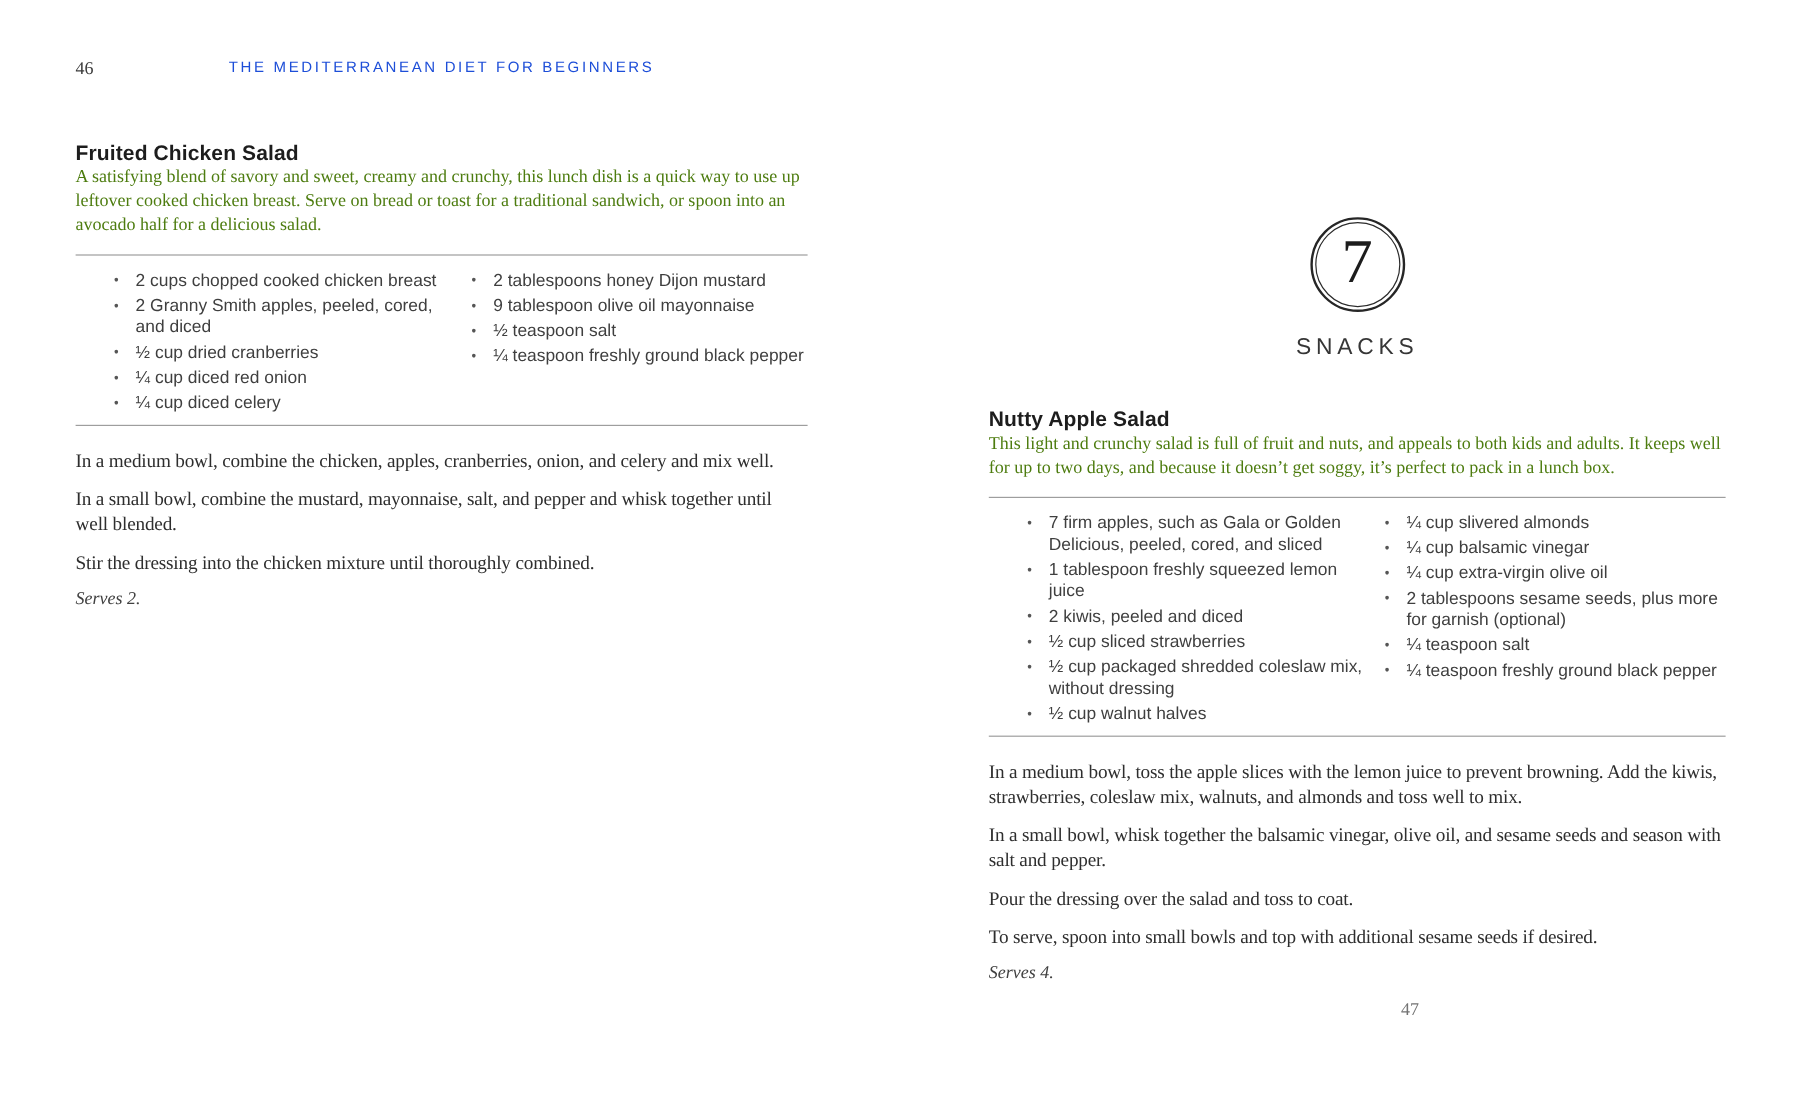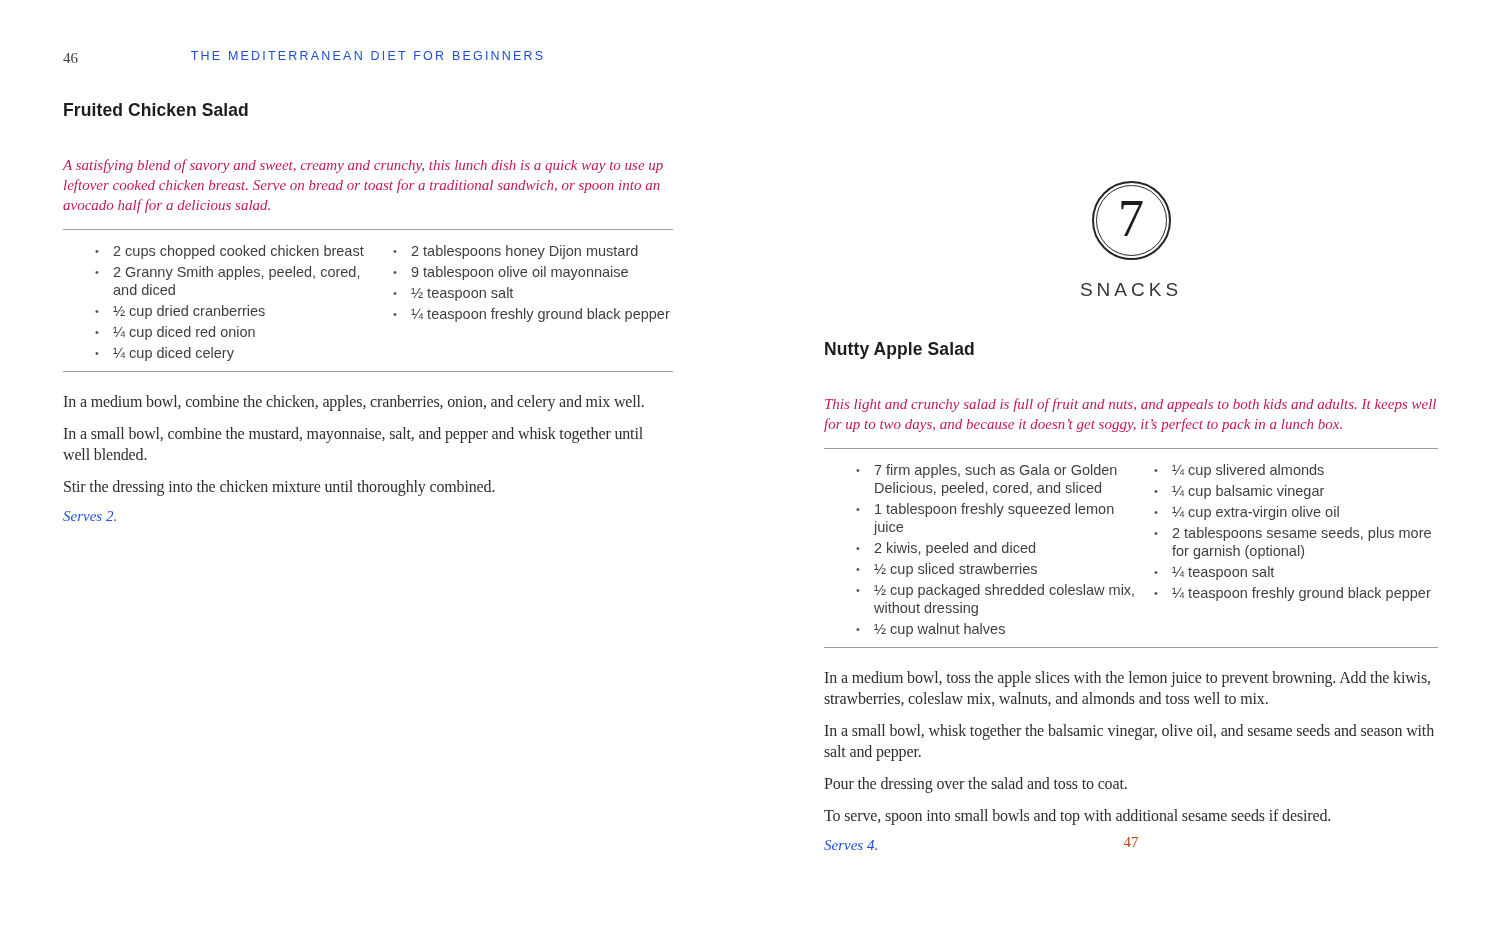--- a/index.html
+++ b/index.html
@@ -51,27 +51,26 @@
     font-family: "Liberation Sans", sans-serif;
     font-size: 19px; letter-spacing: 4px; color: #363636;
   }
 
   
   .recipe-title {
     font-family: "Liberation Sans", sans-serif;
     font-size: 17.5px; font-weight: bold; color: #1d1d1d;
     letter-spacing: 0.1px;
   }
-  .page-left  .recipe-title { margin-top: 33px; }
+  .page-left  .recipe-title { margin-top: 50px; }
   .page-right .recipe-title { margin-top: 38px; }
 
   .intro {
-    margin-top: 34px;
-    font-style: italic;
-    font-size: 15px; line-height: 20px; color: #be185d;
+    margin-top: 0;
+    font-size: 15px; line-height: 20px; color: #4d7c0f;
   }
 
   .ingredients {
     margin-top: 14px;
     border-top: 1px solid #9e9e9e;
     border-bottom: 1px solid #9e9e9e;
     padding: 12px 0 6px 0;
     display: grid;
     grid-template-columns: 330px 1fr;
   }
@@ -92,29 +91,29 @@
 
   .steps { margin-top: 19px; }
   .step {
     font-size: 16px; line-height: 21px; color: #2e2e2e;
     letter-spacing: -0.15px;
     margin-bottom: 11px;
   }
   .serves {
     margin-top: 4px;
     font-style: italic;
-    font-size: 15px; color: #1d4ed8;
+    font-size: 15px; color: #404040;
     font-variant-numeric: oldstyle-nums;
   }
 
   .folio-bottom {
-    position: absolute; left: 824px; top: 834px; width: 614px;
+    position: absolute; left: 868px; top: 834px; width: 614px;
     text-align: center;
     font-family: "Liberation Serif", serif;
-    font-size: 15px; color: #c2410c;
+    font-size: 15px; color: #737373;
     font-variant-numeric: oldstyle-nums;
   }
 </style>
 </head>
 <body>
 
 <div>
 
   <section class="page page-left">
 

